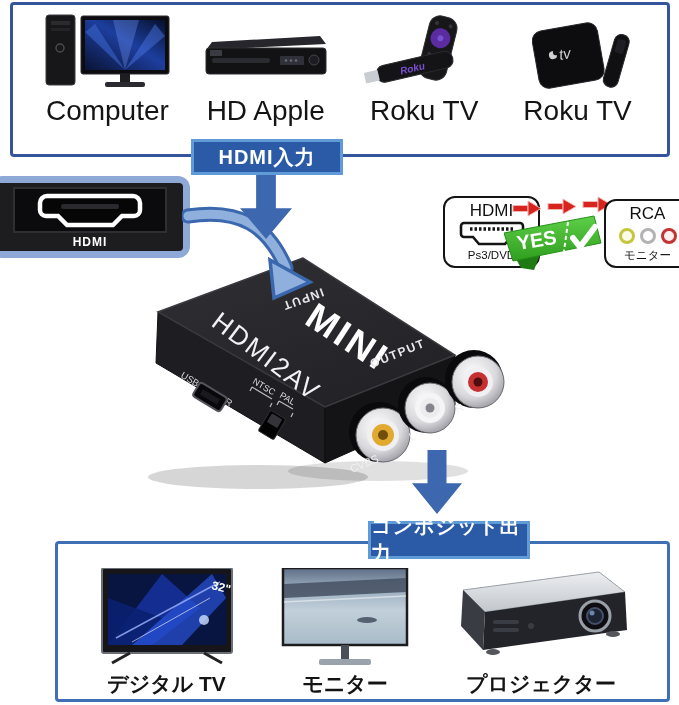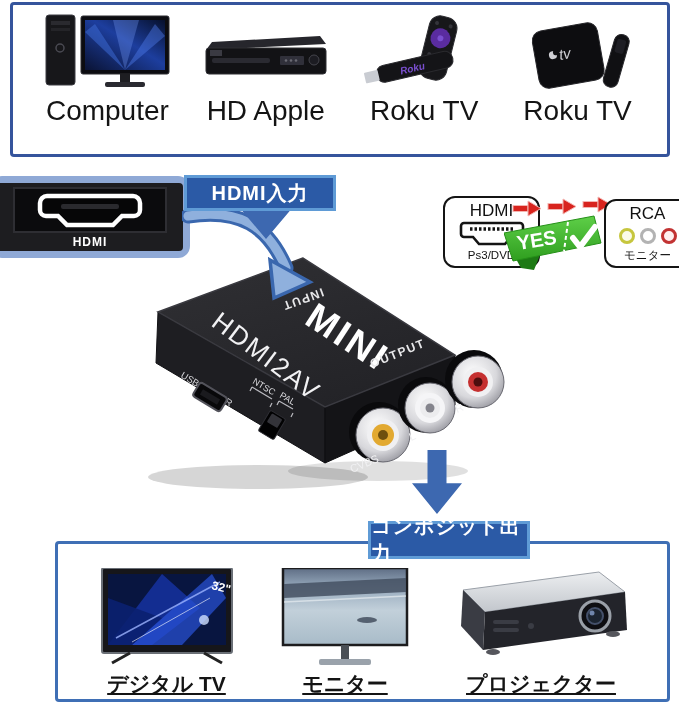--- a/index.html
+++ b/index.html
@@ -8,28 +8,28 @@
     font-family:"Liberation Sans","DejaVu Sans",sans-serif; overflow:hidden;
   }
   
   .panel { position:absolute; background:#fff; box-sizing:border-box; border-radius:4px; }
   .panel.top    { left:10px; top:2px;   width:660px; height:155px; border:3px solid #35549c; }
   .panel.bottom { left:55px; top:541px; width:615px; height:161px; border:3px solid #3f6fb5; }
   .device-row { display:flex; height:100%; align-items:flex-start; justify-content:space-evenly; padding-top:7px; box-sizing:border-box; }
   .device-cell { display:flex; flex-direction:column; align-items:center; }
   .device-art { display:block; }
   .device-label { font-size:28px; color:#141414; margin-top:1px; white-space:nowrap; }
-  .device-label.jp { font-weight:bold; font-size:21px; margin-top:4px;text-decoration:underline; }
+  .device-label.jp { font-weight:bold; font-size:21px; margin-top:4px; }
   
   .tag {
     position:absolute; background:#2b5aa6; border:3px solid #5f9bd6; color:#fff;
     font-weight:bold; font-size:20px; display:flex; align-items:center; justify-content:center;
     z-index:6; box-sizing:content-box; letter-spacing:1px;
   }
-  .tag.hdmi-in   { left:184px; top:139px; width:146px; height:30px;margin-top:36px; }
+  .tag.hdmi-in   { left:191px; top:139px; width:146px; height:30px; }
   .tag.composite { left:368px; top:521px; width:156px; height:32px; }
   
   .big-arrow {
     position:absolute; background:#3d68b0; z-index:5;
     clip-path: polygon(31% 0, 69% 0, 69% 52%, 100% 52%, 50% 100%, 0 52%, 31% 52%);
   }
   .big-arrow.a1 { left:240px; top:175px; width:52px; height:64px; }
   .big-arrow.a2 { left:412px; top:450px; width:50px; height:64px; }
   
   .hdmi-photo {

